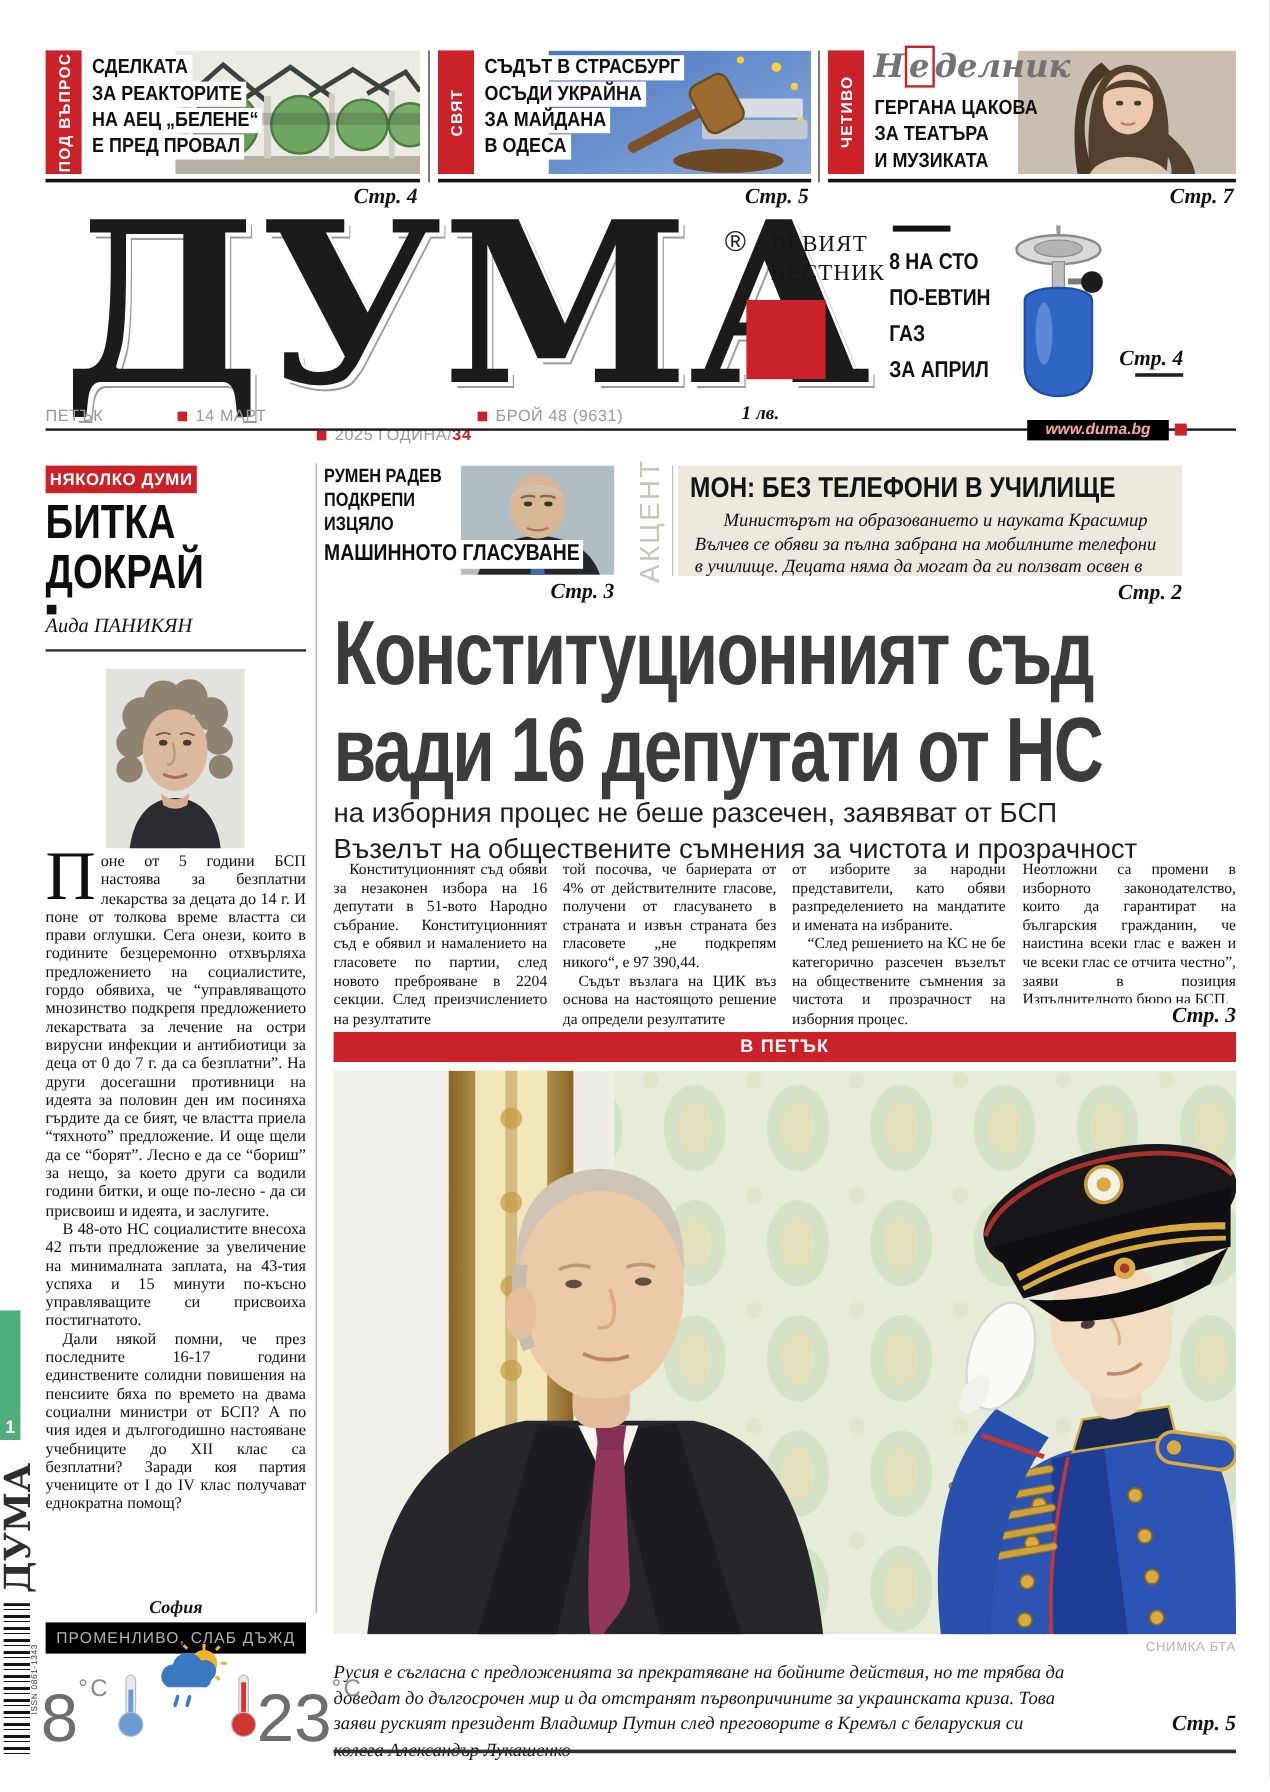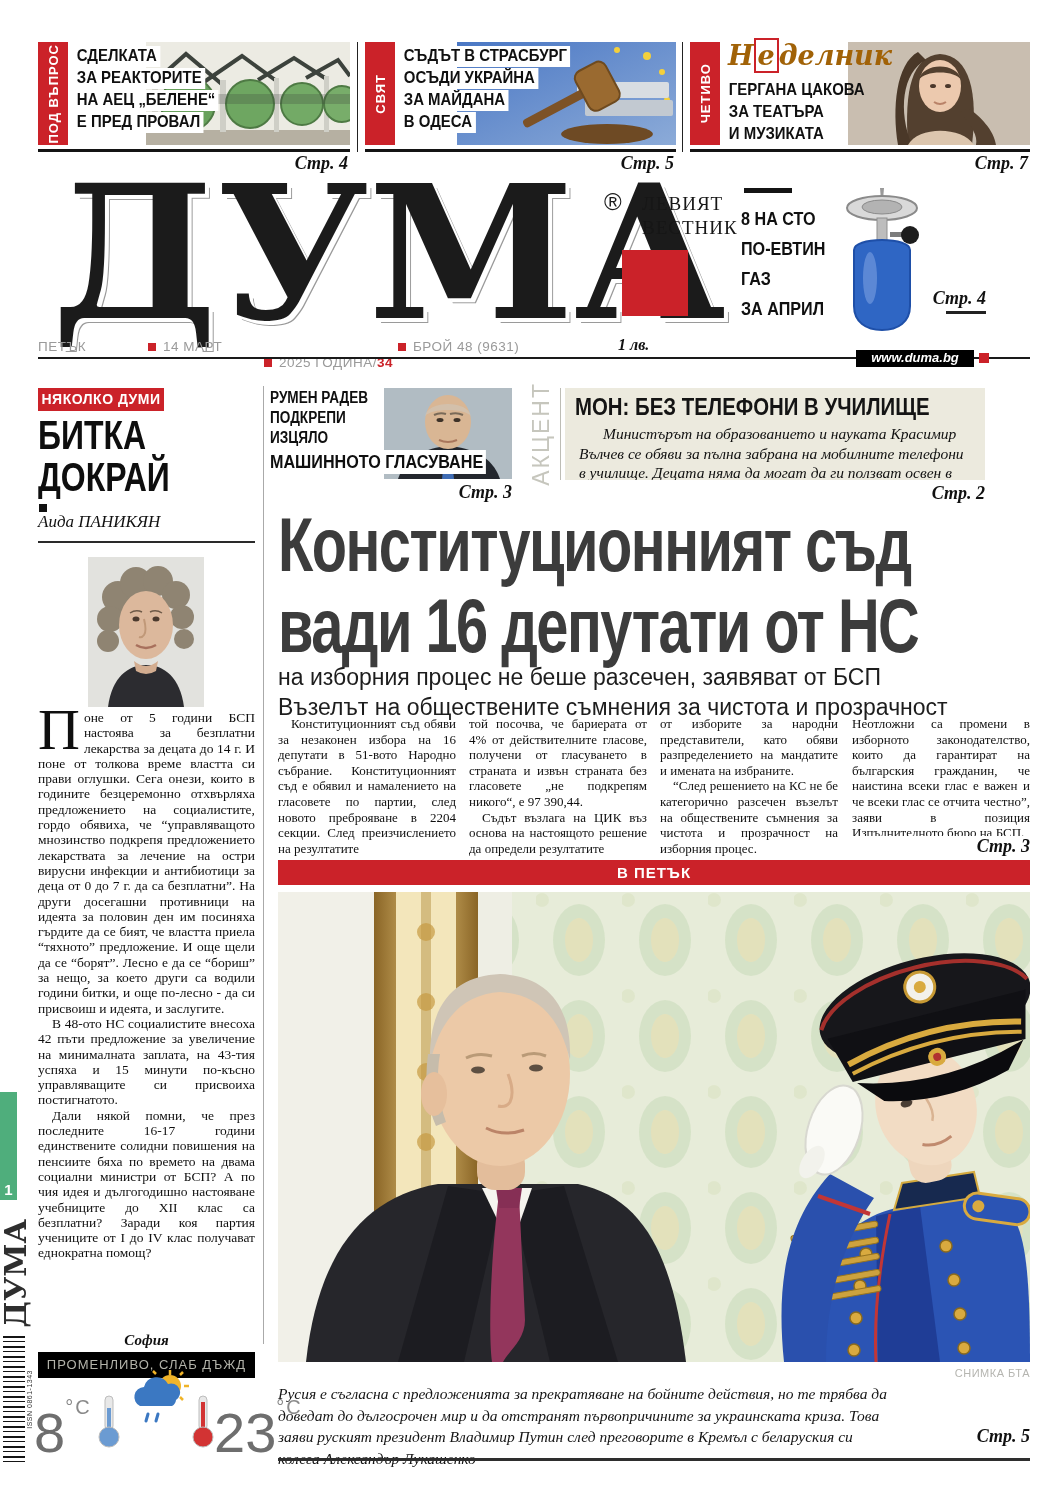--- a/index.html
+++ b/index.html
@@ -17,21 +17,21 @@
   .timg{position:absolute;top:2px;height:103px;overflow:hidden;}
   .timg svg{width:100%;height:100%;display:block;}
   .tlines{position:absolute;left:37px;top:6px;z-index:2;}
   .tline{display:block;height:22px;}
   .tline b{display:inline-block;background:#fff;padding:0 4px 1px 2px;font-size:17px;line-height:20px;
            transform:scaleX(.88);transform-origin:0 50%;white-space:nowrap;color:#101010;}
   .t3 .tline b{background:transparent;}
   .trule{position:absolute;left:0;right:0;top:109px;height:3px;background:#141414;}
   .tpage{position:absolute;right:2px;top:113px;}
   .tdiv{position:absolute;top:42px;width:1px;height:110px;background:#222;}
-  .nedelnik{font-family:"DejaVu Serif",serif;font-style:italic;font-weight:bold;font-size:27px;color:#a16207;margin-top:19px;}
+  .nedelnik{font-family:"DejaVu Serif",serif;font-style:italic;font-weight:bold;font-size:27px;color:#737373;margin-top:19px;}
   .nedelnik .boxed{border:2px solid #cb2229;padding:0 2px;}
 
   
   .duma-title{position:absolute;left:52px;top:168px;font-family:"DejaVu Serif",serif;font-weight:bold;
               font-size:186px;line-height:170px;letter-spacing:0px;color:#1b1b1b;
               text-shadow:4px 4px 0 #fff,5px 5px 0 #9a9a9a;}
   .reg{position:absolute;left:604px;top:188px;font-size:24px;color:#1b1b1b;}
   .tagline{position:absolute;left:642px;top:192px;font-family:"Liberation Serif",serif;font-size:19px;
            line-height:24px;letter-spacing:1px;color:#161616;}
   .red-square{position:absolute;left:622px;top:250px;width:66px;height:66px;background:#cb2229;}
@@ -40,21 +40,21 @@
   .gas-lines b{display:block;font-size:19px;line-height:30px;transform:scaleX(.85);transform-origin:0 50%;white-space:nowrap;color:#101010;}
   .stove{position:absolute;left:836px;top:186px;width:92px;height:148px;}
   .gas-page{position:absolute;left:926px;top:288px;width:60px;text-align:right;}
   .gas-page-rule{position:absolute;left:946px;top:311px;width:40px;height:3px;background:#222;}
 
   .dl{position:absolute;top:339px;font-size:13.5px;color:#9a9a9a;letter-spacing:.5px;white-space:nowrap;}
   .dl .bullet{display:inline-block;width:8px;height:8px;background:#cb2229;margin-right:7px;}
   .dl .yr-red{color:#cb2229;font-weight:bold;}
   .price{position:absolute;left:618px;top:336px;font-family:"Liberation Serif",serif;font-style:italic;font-weight:bold;font-size:16px;color:#111;}
   .mast-rule{position:absolute;left:38px;top:357px;width:992px;height:2px;background:#1a1a1a;}
-  .site-bar{position:absolute;left:856px;top:350px;width:118px;height:17px;background:#000;color:#ffffff;
+  .site-bar{position:absolute;left:856px;top:350px;width:118px;height:17px;background:#000;color:#fca5a5;
             font-weight:bold;font-style:italic;font-size:13px;line-height:16px;text-align:center;z-index:3;}
   .site-sq{position:absolute;left:979px;top:353px;width:10px;height:10px;background:#cb2229;z-index:3;}
 
   
   .col-div{position:absolute;left:263px;top:386px;width:1px;height:958px;background:#aaa;}
   .op-label{position:absolute;left:38px;top:388px;width:126px;height:23px;background:#cb2229;color:#fff;
             font-weight:bold;font-size:14px;line-height:23px;text-align:center;letter-spacing:.5px;}
   .op-title{position:absolute;left:38px;top:414px;}
   .op-title b{display:block;font-size:40px;line-height:42px;transform:scaleX(.8);transform-origin:0 50%;color:#0e0e0e;white-space:nowrap;}
   .op-bullet{position:absolute;left:39px;top:504px;width:8px;height:8px;background:#111;}

